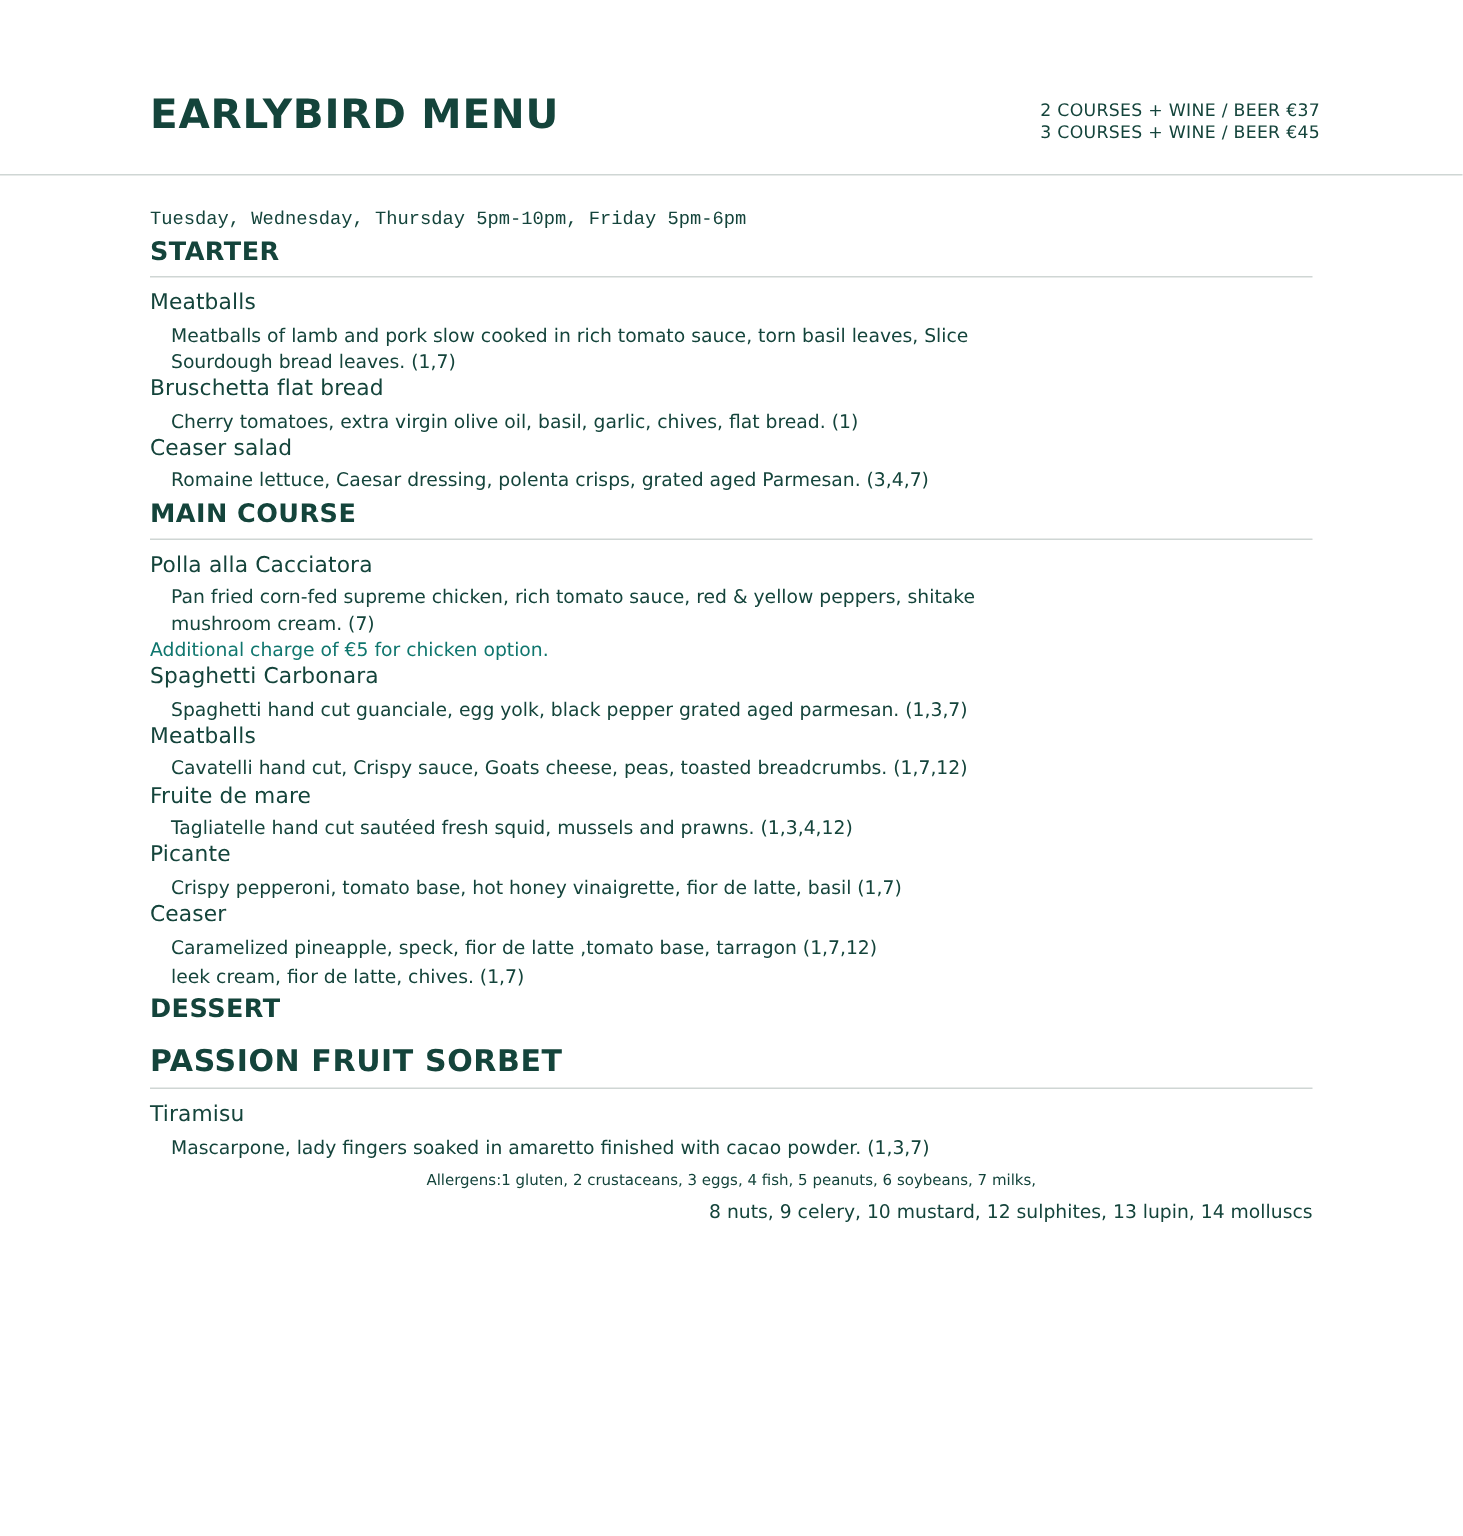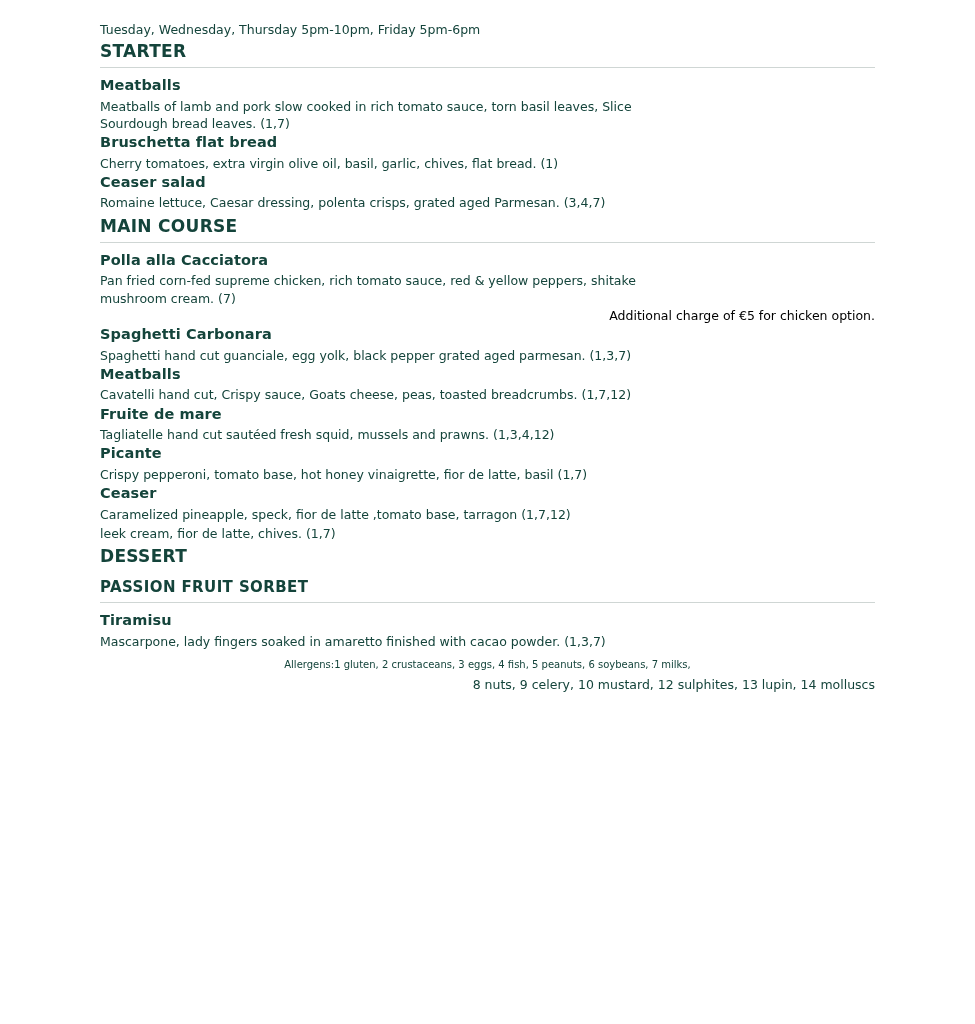--- a/index.html
+++ b/index.html
@@ -50,20 +50,21 @@
   }
   .content {
     padding: 0 100px;
     box-sizing: border-box;
   }
   .hours {
     margin-top: 22px;
     font-size: 12.5px;
     color: #14443b;
     line-height: 1.2;
+    font-family: Liberation Mono, monospace;
   }
   .section-title {
     font-size: 17px;
     font-weight: bold;
     letter-spacing: 0.3px;
     color: #14443b;
     margin: 4px 0 0 0;
     padding-bottom: 6px;
     border-bottom: 1px solid #cfd6d4;
     width: 775px;
@@ -72,40 +73,40 @@
     border-bottom: none;
   }
   .items {
     margin-top: 8px;
   }
   .item {
     margin-bottom: 1px;
   }
   .item-name {
     font-size: 14.5px;
-    font-weight: bold;
+    font-weight: normal;
     color: #14443b;
     line-height: 1.35;
     letter-spacing: 0.1px;
   }
   .item-desc {
     font-size: 12.5px;
     color: #14443b;
     line-height: 1.38;
     max-width: 580px;
     margin-top: 2px;
+    margin-left: 14px;
   }
   .item-note {
     font-size: 12.5px;
-    color: #000000;
+    color: #0f766e;
     line-height: 1.38;
-    text-align: right;
   }
   .sub-heading {
-    font-size: 15px;
+    font-size: 20px;
     font-weight: bold;
     letter-spacing: 0.4px;
     color: #14443b;
     margin: 6px 0 0 0;
     padding-bottom: 6px;
     border-bottom: 1px solid #cfd6d4;
     width: 775px;
   }
   .allergens-line {
     font-size: 10px;
@@ -121,20 +122,27 @@
     margin-top: 6px;
     line-height: 1.3;
     text-align: right;
   }
 </style>
 </head>
 <body>
 
 <div class="page">
 
+  <div class="header">
+    <h1 class="header-title">EARLYBIRD MENU</h1>
+    <div class="header-prices">
+      <div>2 COURSES + WINE / BEER €37</div>
+      <div>3 COURSES + WINE / BEER €45</div>
+    </div>
+  </div>
 
   <div class="content">
 
     <div class="hours">Tuesday, Wednesday, Thursday 5pm-10pm, Friday 5pm-6pm</div>
 
     <h2 class="section-title">STARTER</h2>
     <div class="items">
       <div class="item">
         <div class="item-name">Meatballs</div>
         <div class="item-desc">Meatballs of lamb and pork slow cooked in rich tomato sauce, torn basil leaves, Slice Sourdough bread leaves. (1,7)</div>

